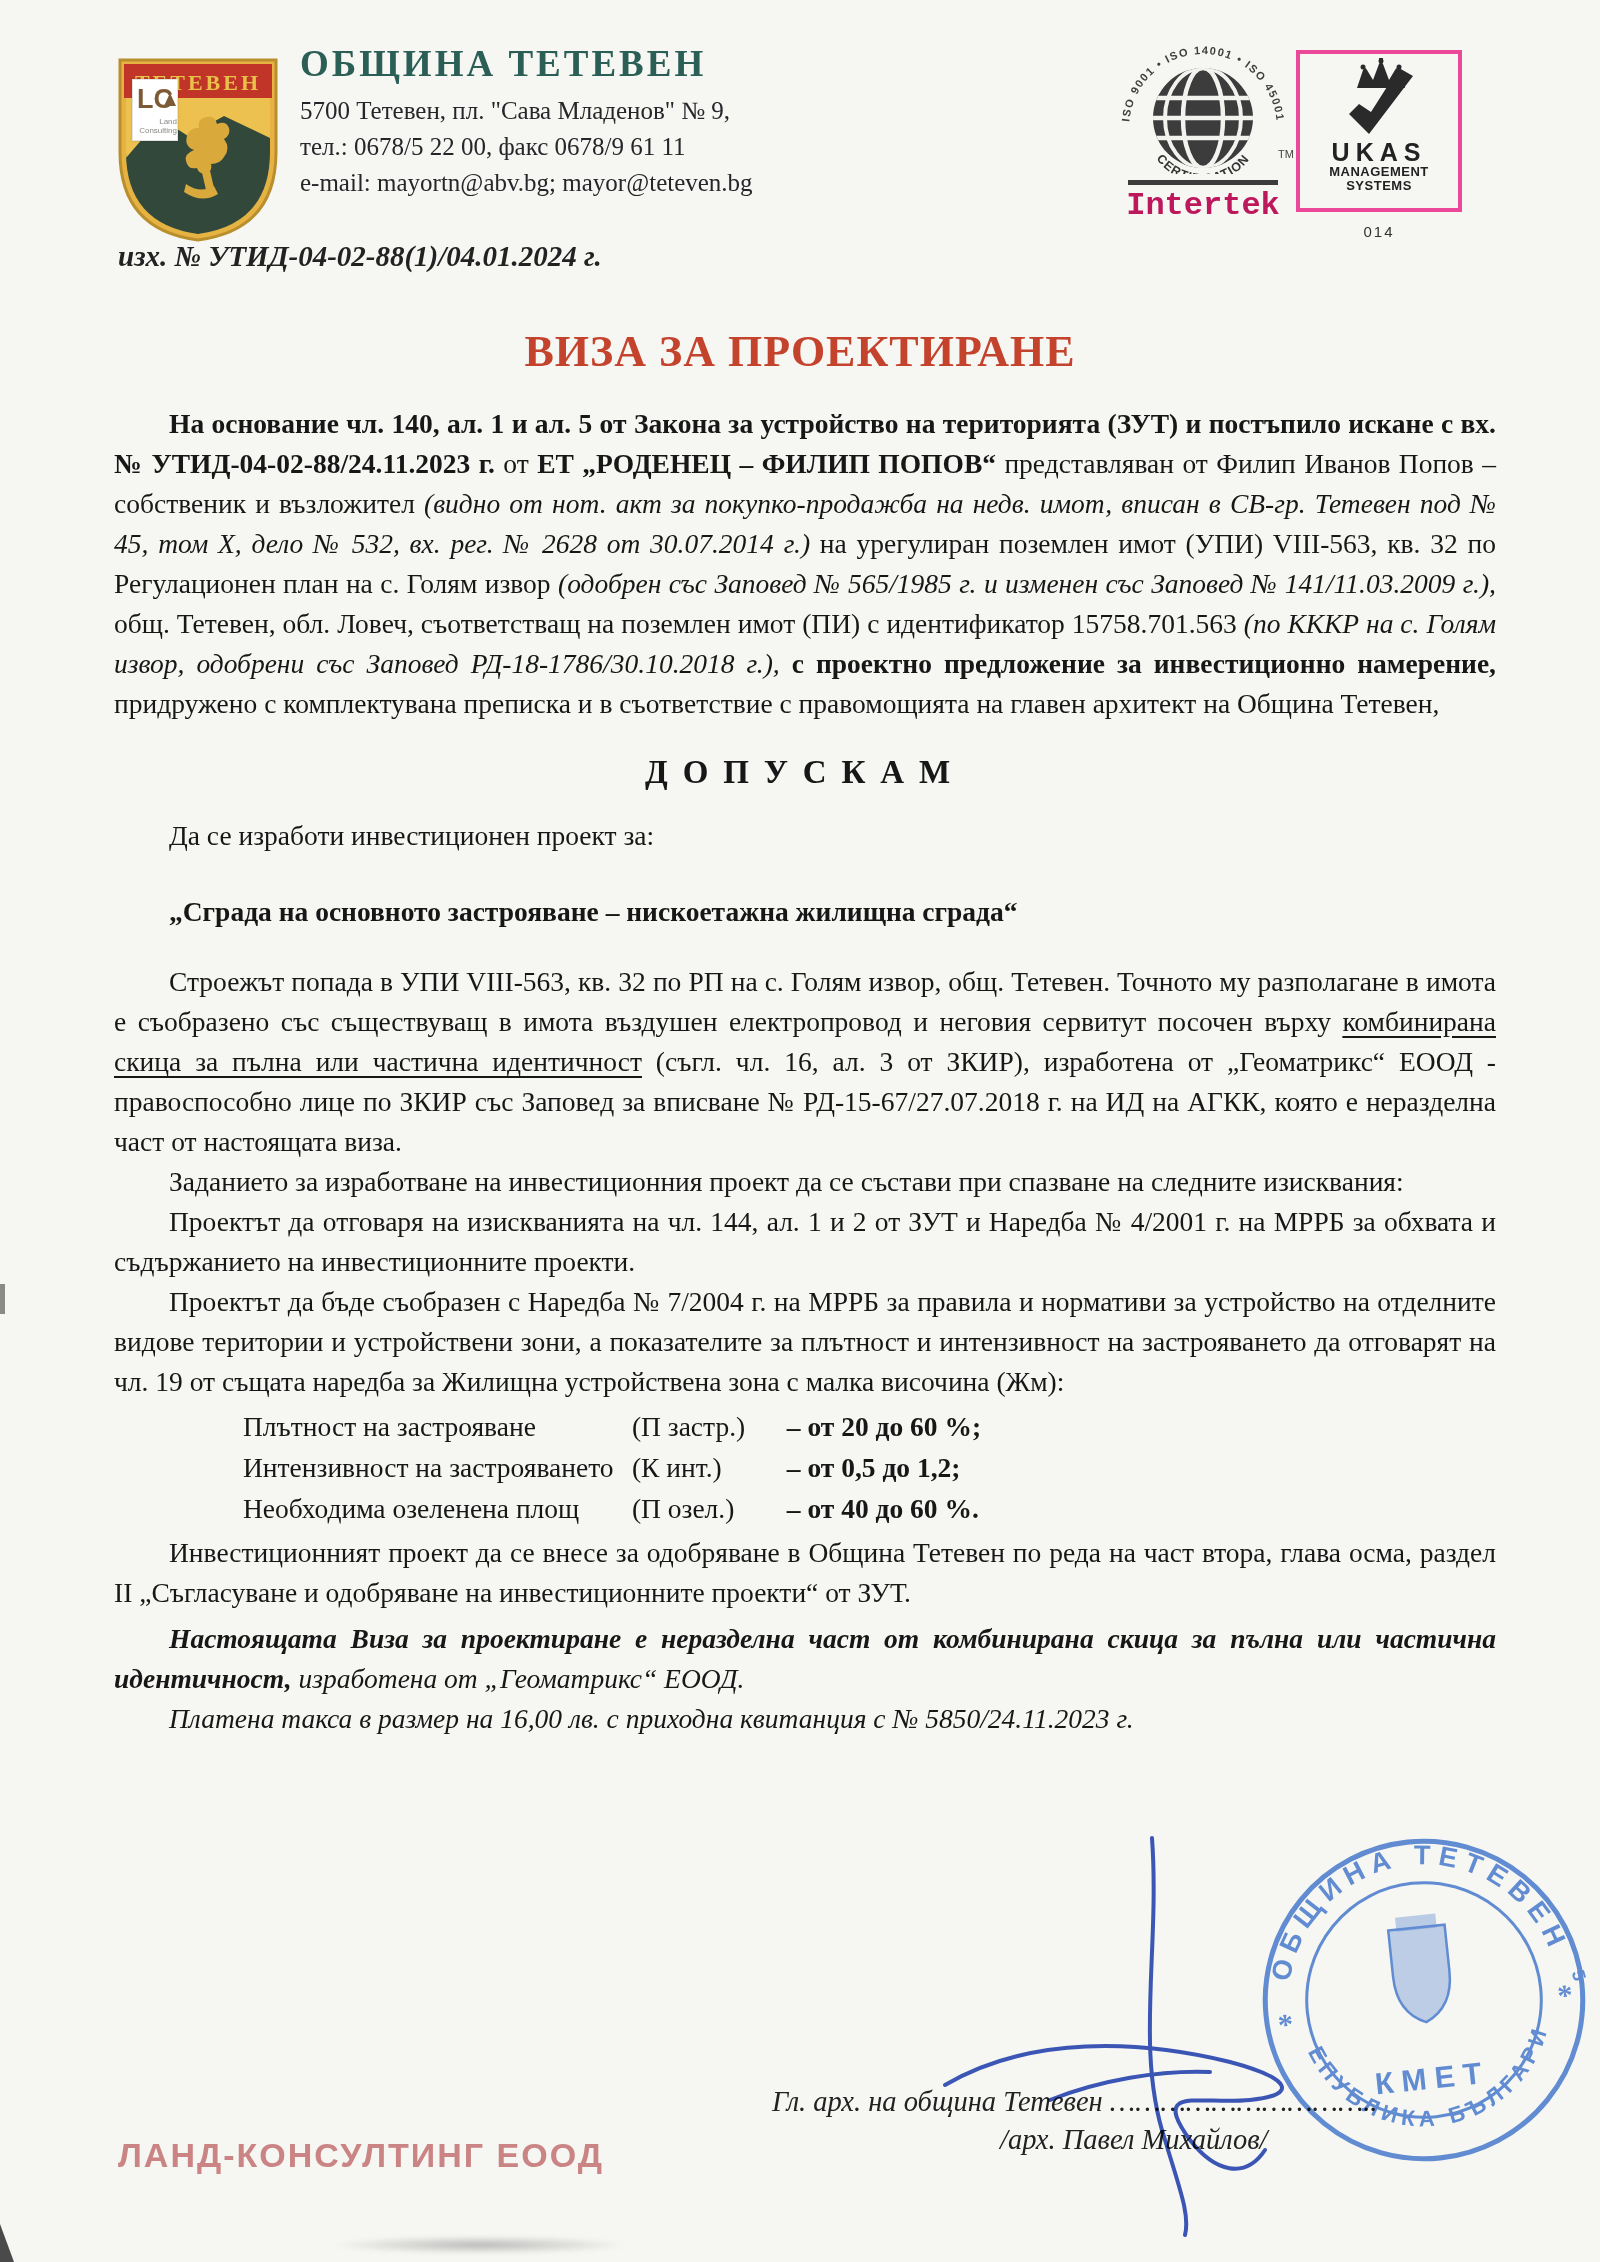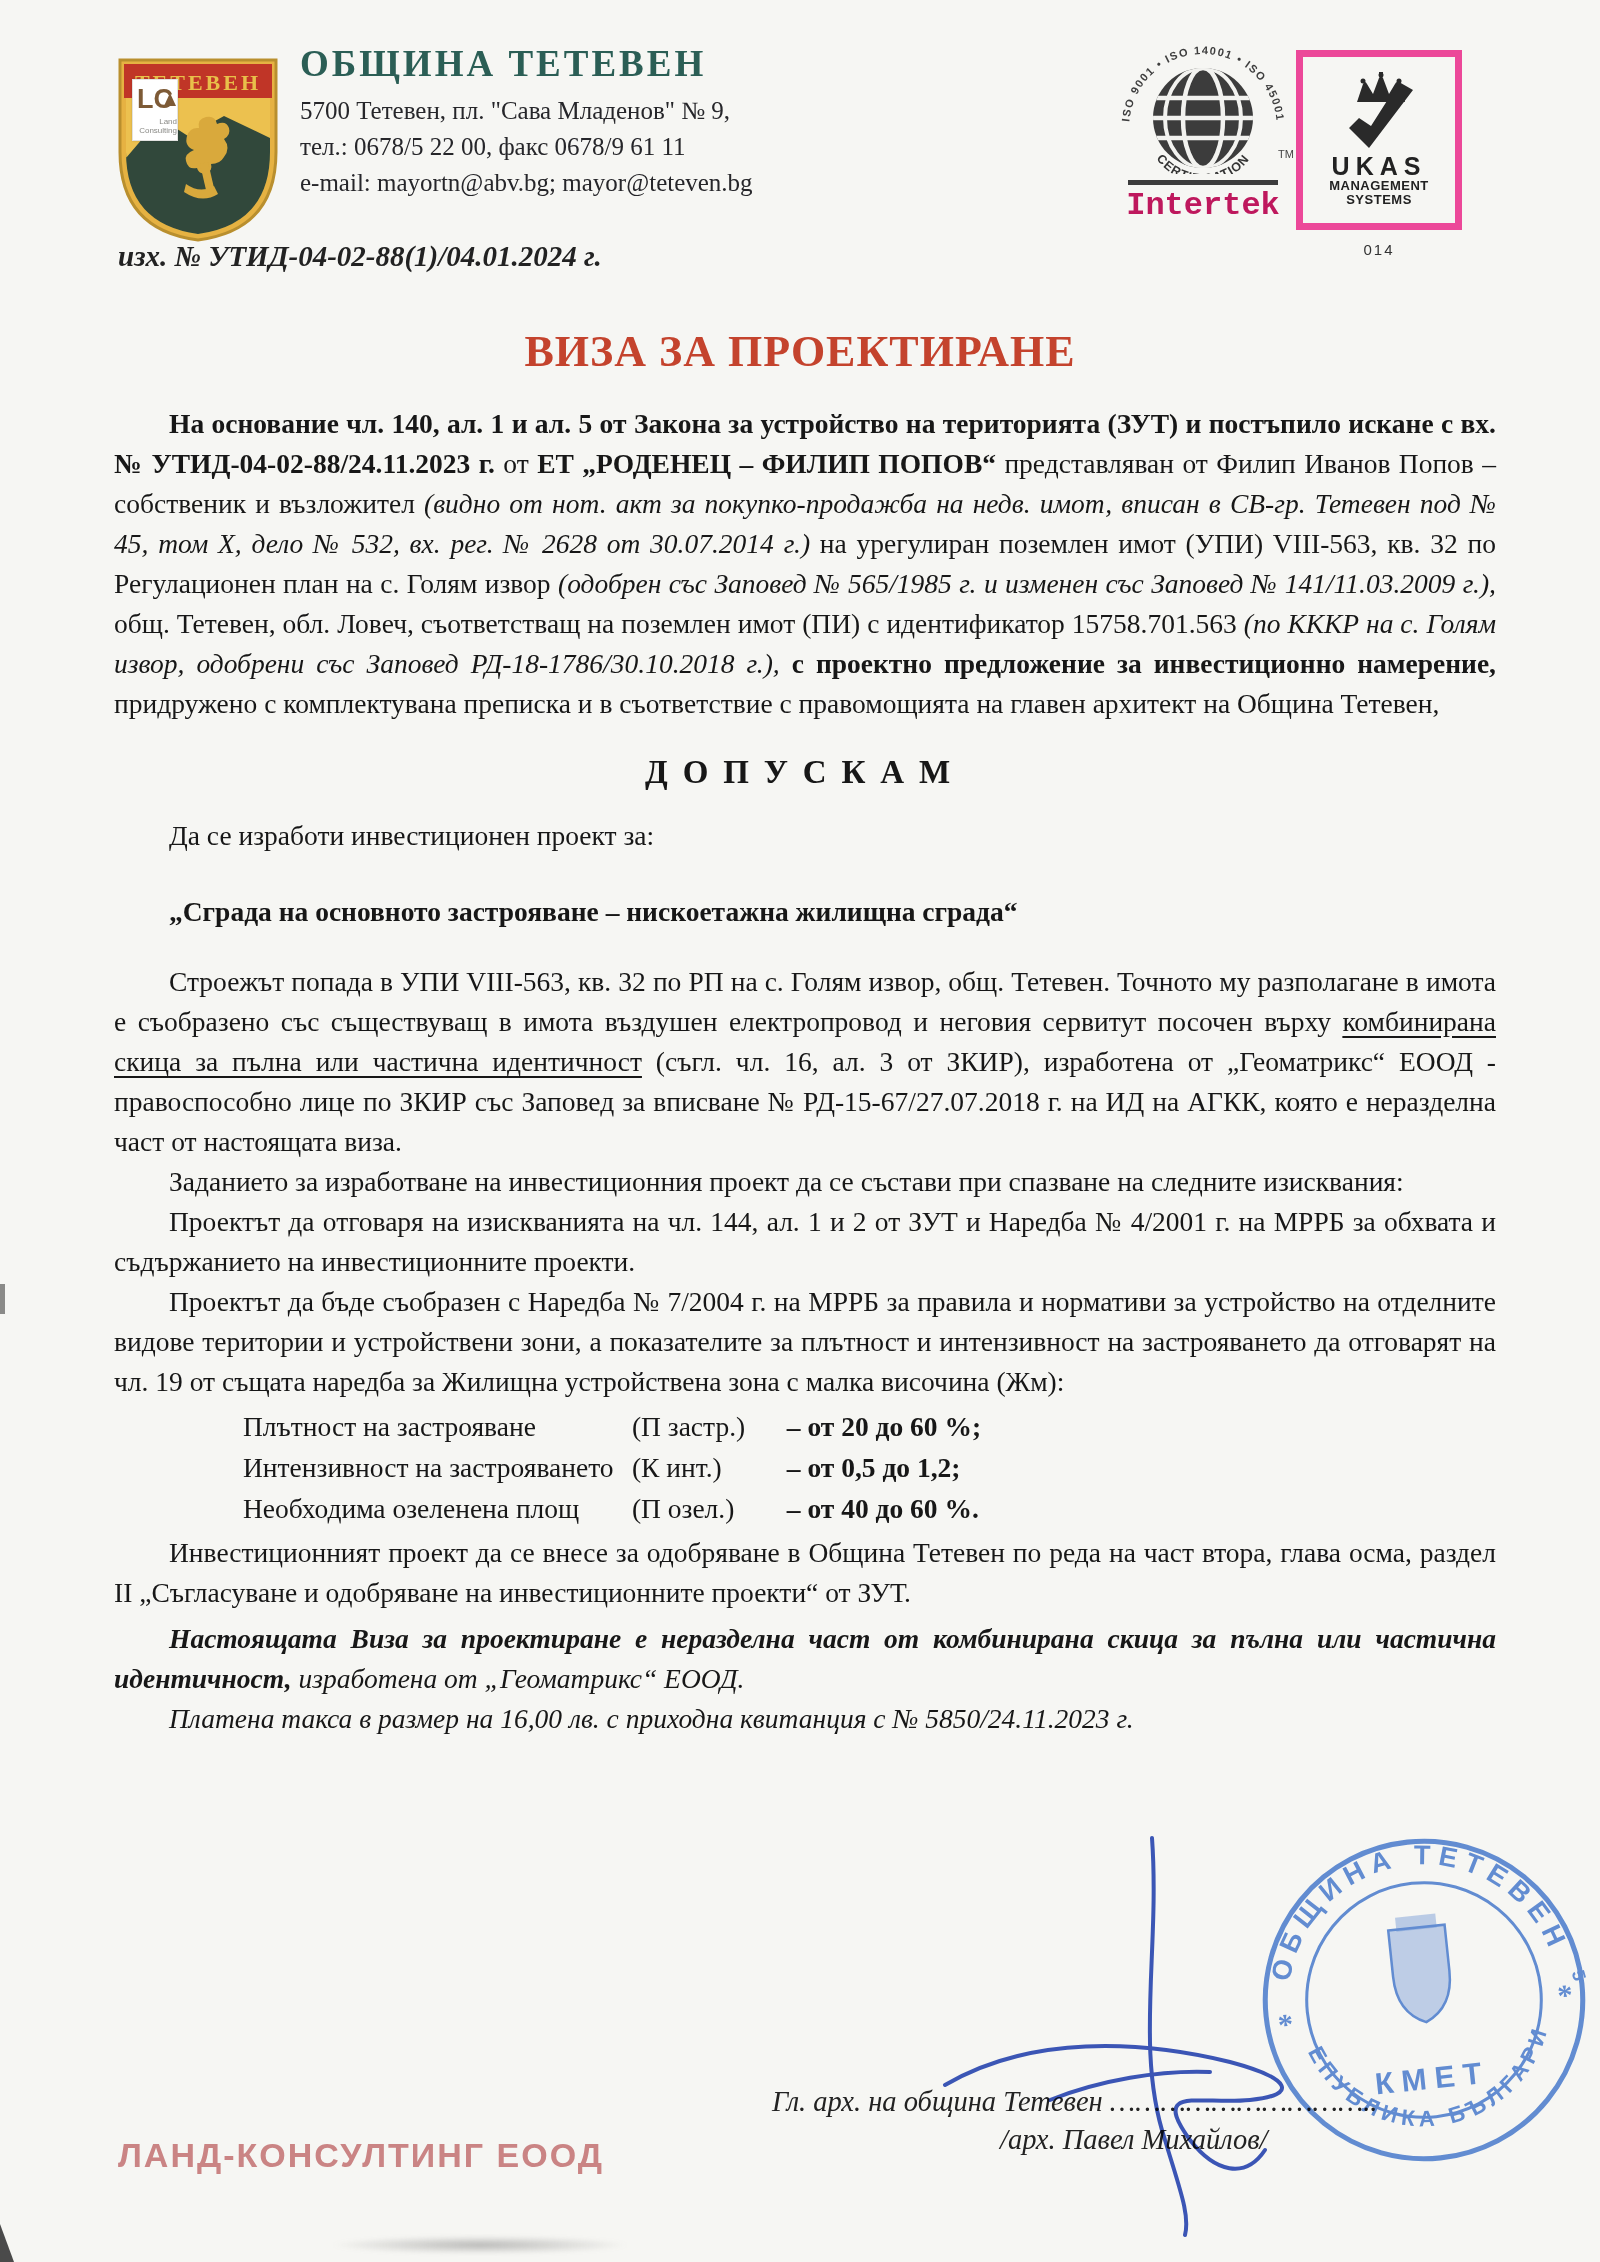--- a/index.html
+++ b/index.html
@@ -13,21 +13,21 @@
   .lc-badge{position:absolute;left:132px;top:79px;width:46px;height:62px;background:#fff;
     border:1px solid #e2e2e0;box-shadow:0 0 2px rgba(0,0,0,.15);text-align:right;padding-top:3px;box-sizing:border-box;}
   .lc-badge .cap{font-family:"Liberation Sans",sans-serif;font-size:8px;color:#8a8a86;line-height:9px;}
   .org-block{position:absolute;left:300px;top:42px;width:560px;}
   .org-name{font-size:37px;font-weight:bold;color:#2b5e55;letter-spacing:3px;margin:0;}
   .org-addr{margin-top:8px;font-size:25px;line-height:36px;color:#26262a;}
   .intertek{position:absolute;left:1106px;top:34px;width:194px;text-align:center;}
   .intertek .rule{width:150px;margin:2px auto 2px;border-top:5px solid #3c3c3c;}
   .intertek .word{font-family:Liberation Mono, monospace;font-weight:bold;font-size:32px;color:#be185d;letter-spacing:0;}
   .ukas{position:absolute;left:1296px;top:50px;width:166px;text-align:center;font-family:"Liberation Sans",sans-serif;}
-  .ukas .box{border:7px solid #ec4899;height:180px;padding-top:15px;box-sizing:border-box;background:transparent;}
+  .ukas .box{border:4px solid #ec4899;height:162px;padding-top:4px;box-sizing:border-box;background:transparent;}
   .ukas .nm{font-size:25px;font-weight:bold;letter-spacing:6px;color:#222;line-height:25px;}
   .ukas .l2{font-size:13px;font-weight:bold;color:#222;line-height:14px;letter-spacing:.5px;}
   .ukas .num{font-size:15px;color:#333;margin-top:11px;letter-spacing:2px;}
   .ref-line{position:absolute;left:118px;top:240px;font-size:29px;font-weight:bold;font-style:italic;color:#222;}
   .doc-title{position:absolute;left:0;right:0;top:326px;text-align:center;
     font-size:44px;font-weight:bold;color:#c4432d;letter-spacing:1px;}
   
   .body-text{position:absolute;left:114px;top:404px;width:1382px;
     font-size:27.5px;line-height:40px;text-align:justify;color:#171717;}
   .body-text p{margin:0;}

